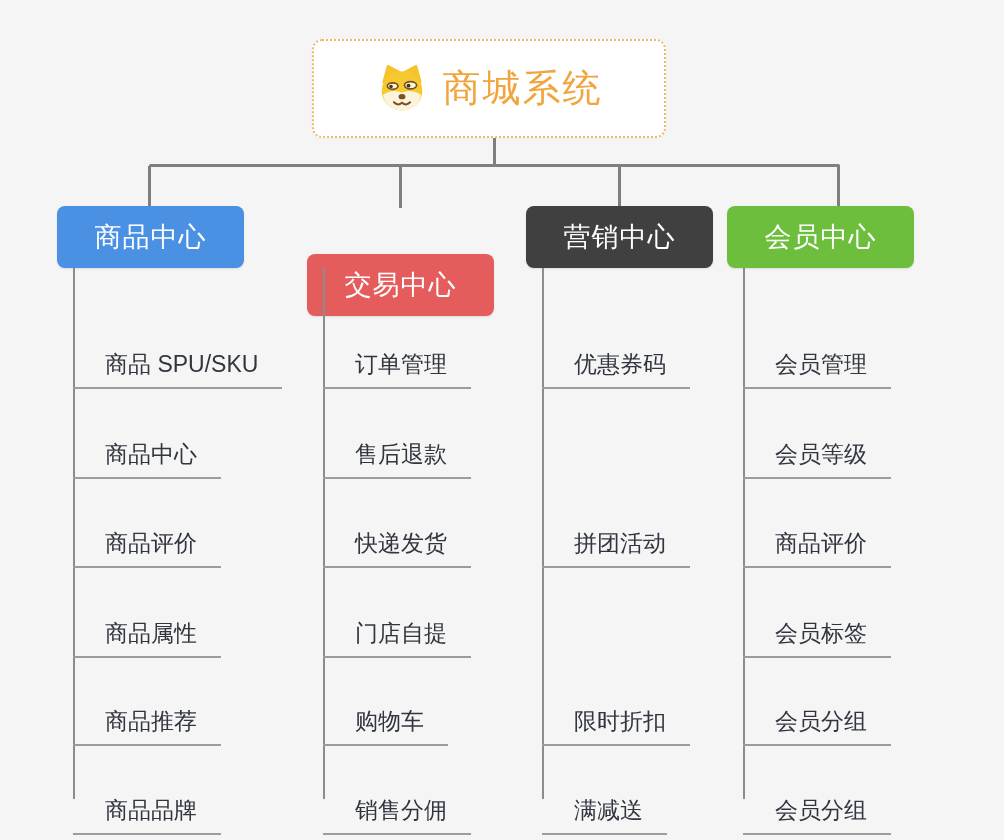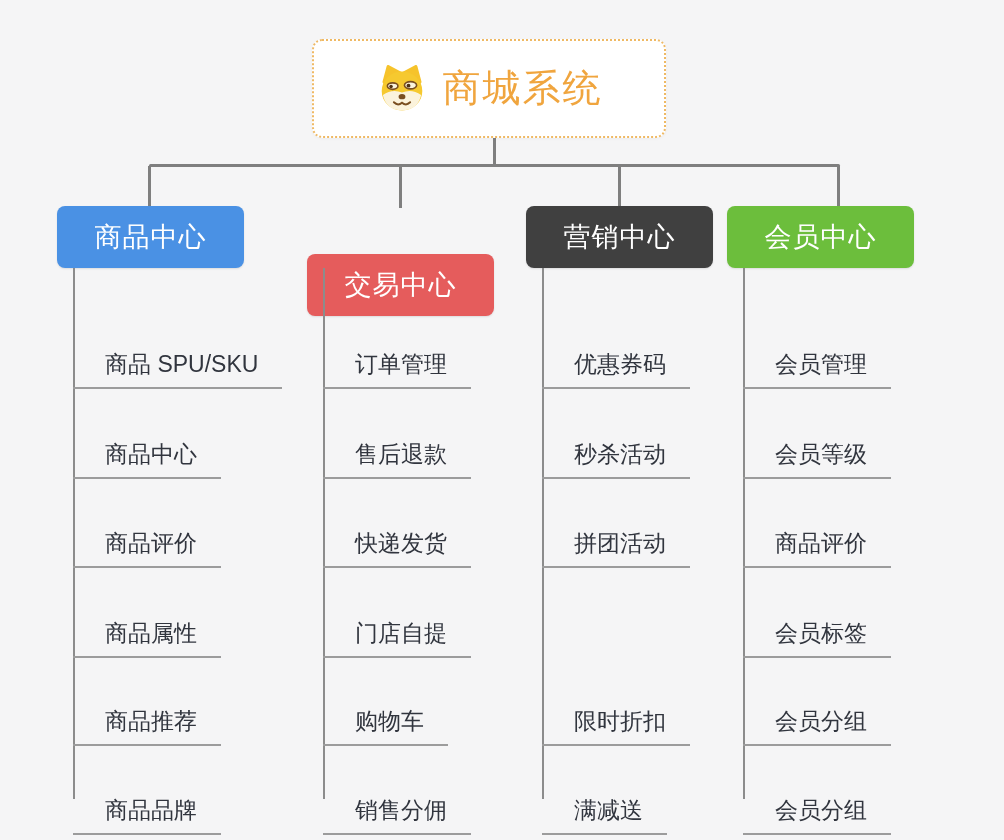--- a/index.html
+++ b/index.html
@@ -150,21 +150,20 @@
     <div class="leaf row-4">购物车</div>
     <div class="leaf row-5">销售分佣</div>
   </div>
 
   <div class="col col-2">
     <div class="branch-header" style="background-color: #404040;">
       <span>营销中心</span>
     </div>
     <div class="spine"></div>
     <div class="leaf row-0">优惠券码</div>
-    <div class="leaf row-1">秒杀活动</div>
     <div class="leaf row-2">拼团活动</div>
     <div class="leaf row-4">限时折扣</div>
     <div class="leaf row-5">满减送</div>
   </div>
 
   <div class="col col-3">
     <div class="branch-header" style="background-color: rgb(108, 190, 60);">
       <span>会员中心</span>
     </div>
     <div class="spine"></div>

